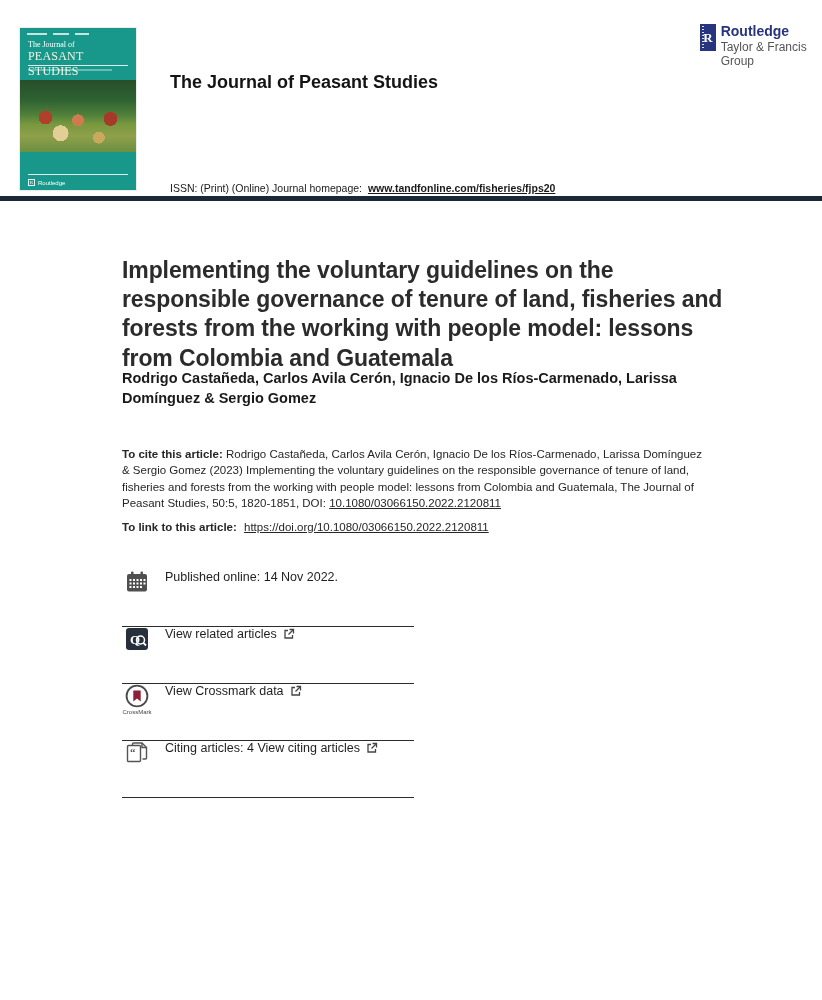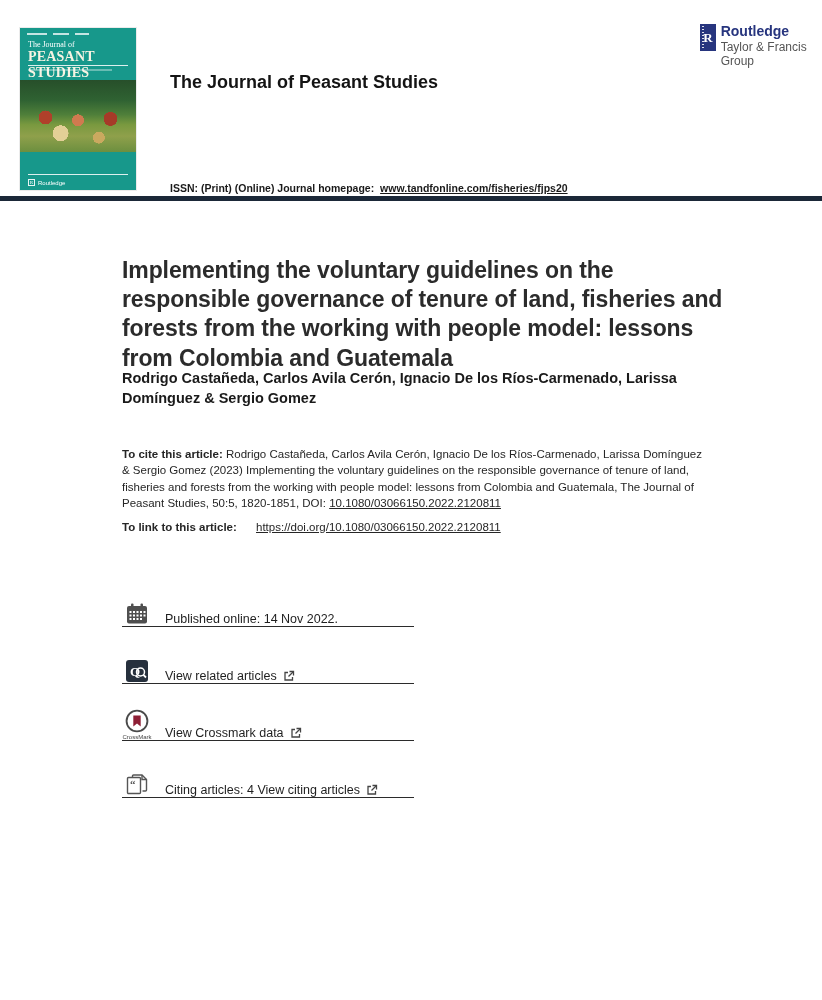--- a/index.html
+++ b/index.html
@@ -18,21 +18,21 @@
   .cover-topline span { height:2px; background:rgba(255,255,255,0.75); }
   .cover-topline span:nth-child(1){ width:20px; }
   .cover-topline span:nth-child(2){ width:16px; }
   .cover-topline span:nth-child(3){ width:14px; }
   .cover-masthead-top {
     position:absolute; top:12px; left:8px; font-family:"Liberation Serif", serif;
     font-size:8px; color:#ffffff;
   }
   .cover-masthead-main {
     position:absolute; top:21px; left:8px; font-family:"Liberation Serif", serif;
-    font-weight:bold; font-size:14px; letter-spacing:0.2px; color:#f7f3e2;
+    font-weight:normal; font-size:12px; letter-spacing:0.2px; color:#f7f3e2;
   }
   .cover-rule { position:absolute; top:37px; left:8px; right:8px; height:1px; background:rgba(255,255,255,0.85); }
   .cover-subline { position:absolute; top:41px; left:8px; right:24px; height:2px; background:rgba(255,255,255,0.35); }
   .cover-art {
     position:absolute; top:52px; left:0; width:116px; height:72px;
     background:
       radial-gradient(circle 7px at 22% 52%, #b0402a 98%, transparent 100%),
       radial-gradient(circle 6px at 50% 56%, #d07a4f 98%, transparent 100%),
       radial-gradient(circle 7px at 78% 54%, #a63a28 98%, transparent 100%),
       radial-gradient(circle 8px at 35% 74%, #e3cf96 98%, transparent 100%),
@@ -59,44 +59,44 @@
     font-family:"Liberation Serif", serif; font-weight:bold; font-size:13px;
   }
   .rl-mark::before {
     content:""; position:absolute; left:1.5px; top:2px; bottom:2px; width:2px;
     background:repeating-linear-gradient(180deg, #ffffff 0 1px, transparent 1px 3px);
     opacity:0.85;
   }
   .rl-name { font-size:14px; font-weight:bold; color:#27357e; line-height:1.1; }
   .rl-tagline { font-size:12px; color:#555; margin-top:1px; }
   .issn-line { position:absolute; left:170px; top:182px; font-size:10.5px; color:#1a1a1a; }
-  .issn-line .lbl { font-weight:bold; }
+  .issn-line .lbl { font-weight:normal; }
   .issn-line a, .u { color:inherit; text-decoration:underline; }
   .issn-line .lnk { font-weight:bold; margin-left:3px; }
   .top-rule { position:absolute; left:0; top:196px; width:822px; height:5px; background:#1b2838; }
   
   .article-title {
     position:absolute; left:122px; top:224px; width:604px;
     font-size:23px; font-weight:bold; line-height:1.27; color:#2b2b2b; letter-spacing:-0.1px;margin-top:32px;
   }
   .article-authors {
     position:absolute; left:122px; top:368px; width:620px;
     font-size:14.5px; font-weight:bold; line-height:1.4; color:#1a1a1a;
   }
   .cite-block {
     position:absolute; left:122px; top:446px; width:586px;
     font-size:11.5px; line-height:1.42; color:#262626;
   }
   .cite-block .lbl, .link-line .lbl { font-weight:bold; }
   .link-line { position:absolute; left:122px; top:521px; font-size:11.5px; color:#262626; }
-  .link-line .lnk { margin-left:16px; }
+  .link-line .lnk { margin-left:4px; }
   
   .actions { position:absolute; left:122px; top:570px; width:292px; }
   .action-row {
-    display:flex; align-items:flex-end; gap:13px; height:57px;
+    display:flex; align-items:flex-start; gap:13px; height:57px;
     border-bottom:1px solid #2b2b2b;
   }
   .icon-wrap { width:30px; display:flex; flex-direction:column; align-items:center; flex:0 0 30px; }
   .icon-caption { font-size:6px; color:#444; margin-top:1px; }
   .action-text { font-size:12.5px; color:#1f1f1f; display:flex; align-items:center; gap:6px; white-space:nowrap; }
   .ext { display:inline-flex; }
 </style>
 </head>
 <body>
 

